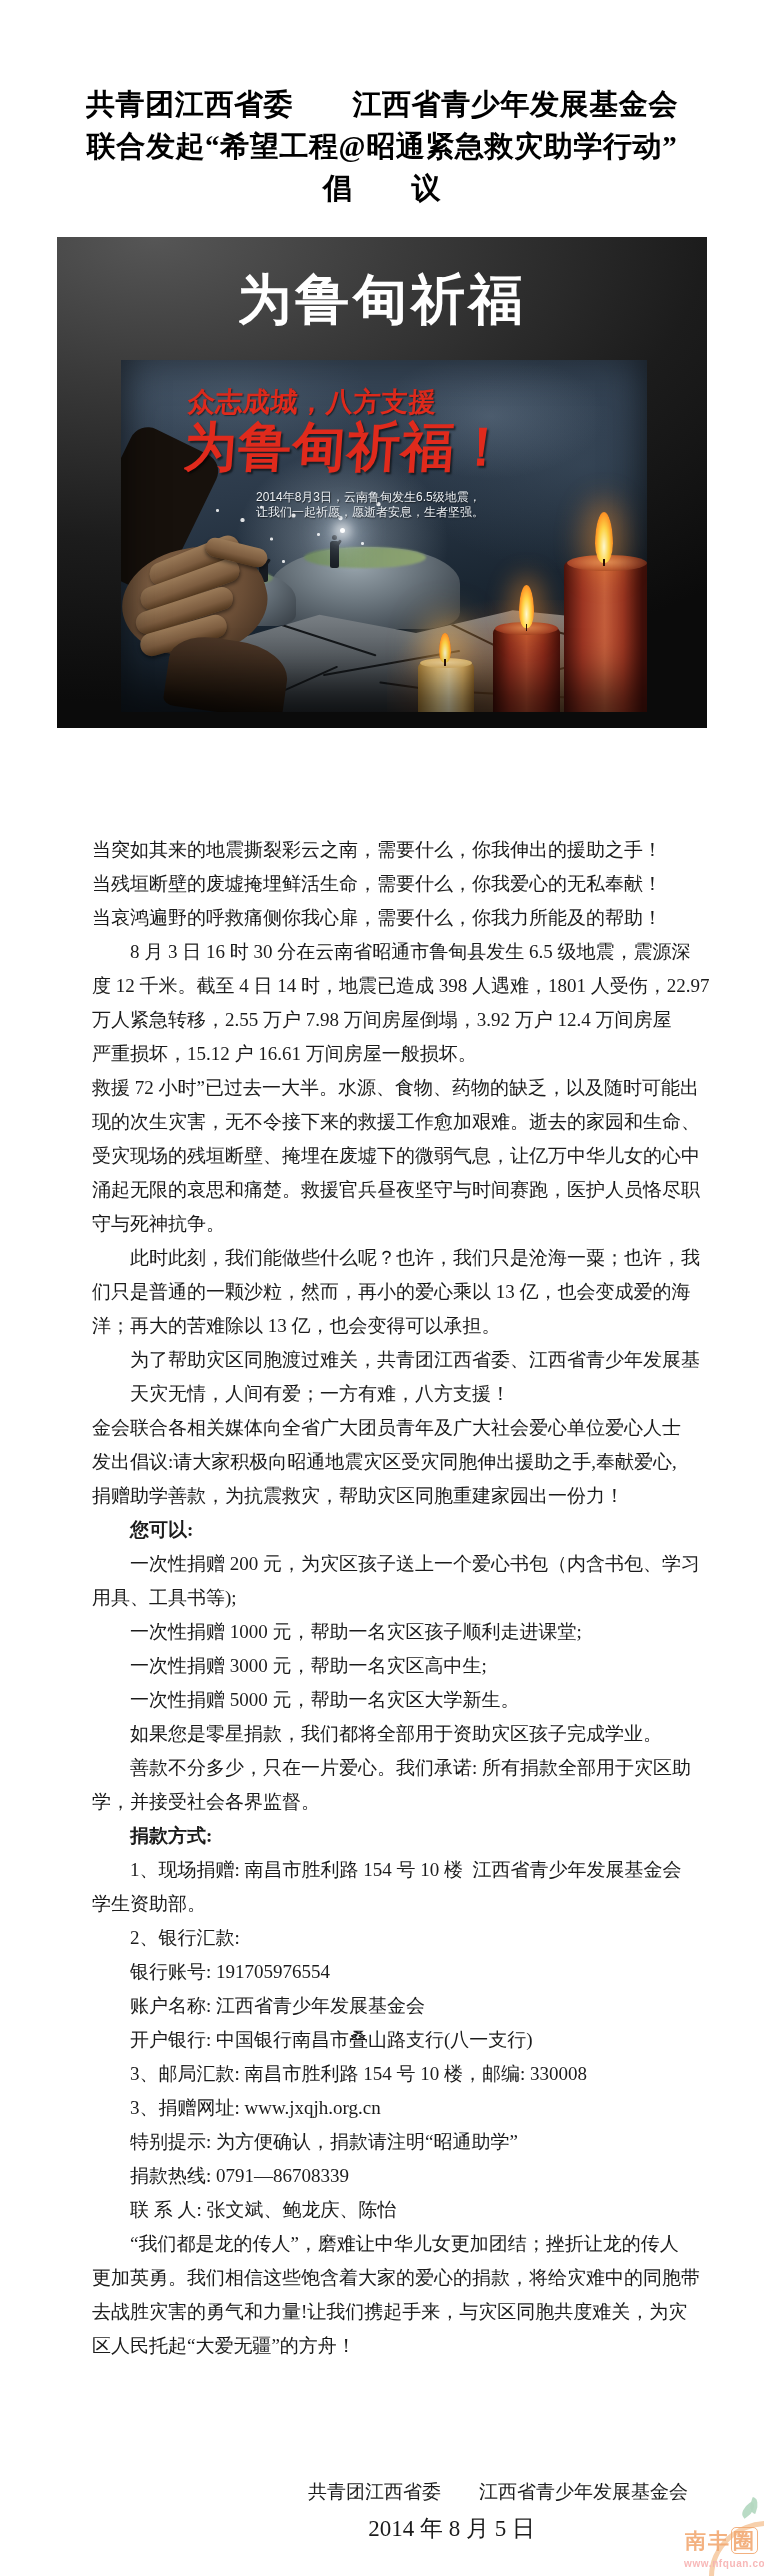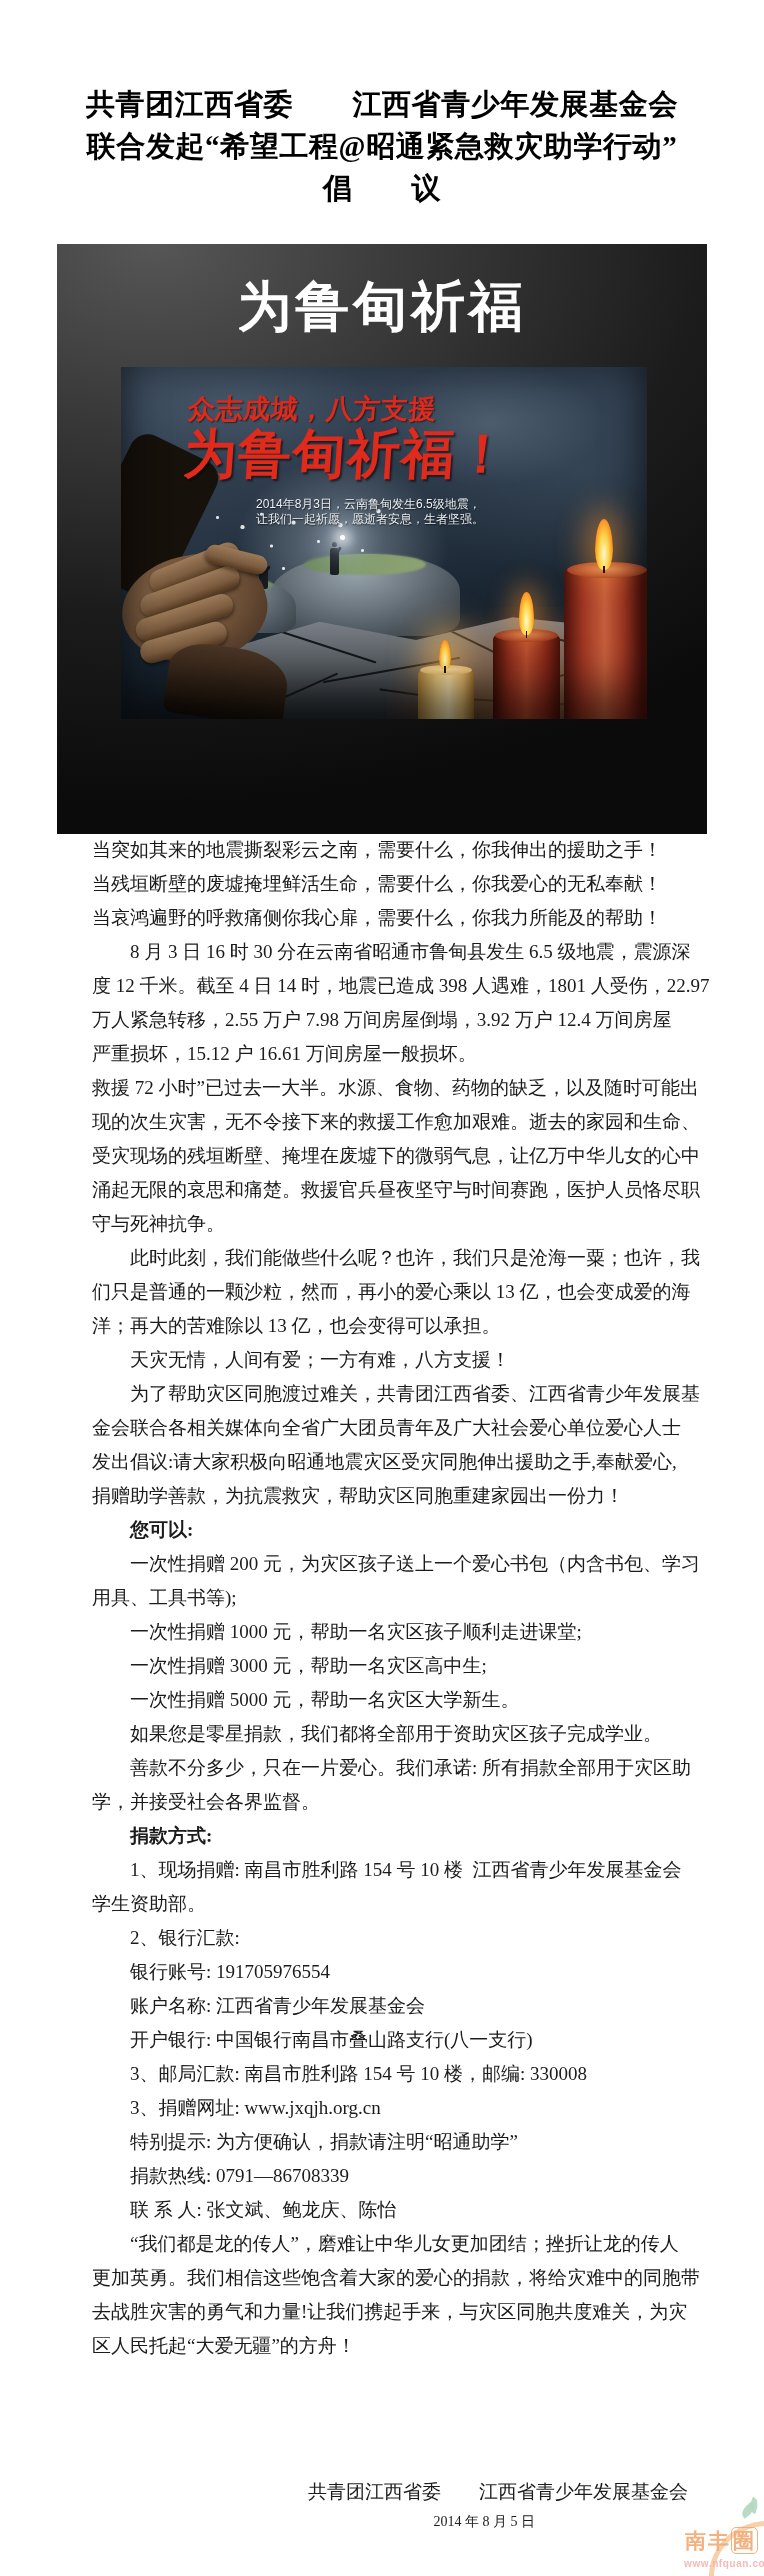--- a/index.html
+++ b/index.html
@@ -5,21 +5,21 @@
   html,body{margin:0;padding:0;background:#ffffff;}
   .page{position:relative;width:764px;height:2576px;background:#ffffff;overflow:hidden;
         font-family:"Liberation Serif","DejaVu Serif",serif;}
 
   
   .doc-title{position:absolute;left:0;top:83px;width:764px;text-align:center;
              font-weight:bold;color:#000;font-size:29px;line-height:42px;letter-spacing:0.6px;
              font-family:"Liberation Serif","DejaVu Serif",serif;}
 
   
-  .poster-frame{position:absolute;left:57px;top:244px;width:650px;height:590px;overflow:hidden;
+  .poster-frame{position:absolute;left:57px;top:237px;width:650px;height:491px;overflow:hidden;
     background:radial-gradient(130% 95% at 15% 0%, #565656 0%, #3a3a3a 30%, #1c1c1c 65%, #0b0b0b 100%);}
   .poster-banner{position:absolute;left:0;top:33px;width:100%;text-align:center;color:#ffffff;
     font-family:"Liberation Sans","DejaVu Sans",sans-serif;font-weight:bold;font-size:54px;line-height:58px;letter-spacing:3.8px;}
   .poster-photo{position:absolute;left:64px;top:123px;width:526px;height:352px;overflow:hidden;
     background-image:
       radial-gradient(164px 89px at 70% 16%, rgba(150,170,190,.25), transparent 70%),
       radial-gradient(190px 101px at 22% 10%, rgba(120,140,160,.22), transparent 70%),
       radial-gradient(152px 133px at 42% 52%, rgba(225,238,248,.38), transparent 70%),
       radial-gradient(266px 152px at 88% 30%, rgba(85,105,125,.28), transparent 70%),
       linear-gradient(170deg,#3e4e60 0%,#2c3a4a 35%,#1a2632 65%,#0e151d 100%);}
@@ -110,21 +110,21 @@
     box-shadow:inset 0 -32px 44px rgba(0,0,0,.55), inset 0 12.6px 32px rgba(0,0,0,.25);}
 
   
   .body-text{position:absolute;left:92px;top:833px;width:594px;color:#1b1b1b;}
   .bline{height:34px;line-height:34px;font-size:19px;white-space:pre;letter-spacing:0px;}
   .bline.ind{padding-left:38px;}
   .bline.bold{font-weight:bold;}
 
   
   .sig-org{position:absolute;right:76px;top:2479px;font-size:19px;color:#1b1b1b;white-space:pre;}
-  .sig-date{position:absolute;right:229px;top:2513px;font-size:14px;color:#1b1b1b;white-space:pre;}
+  .sig-date{position:absolute;right:229px;top:2513px;font-size:23px;color:#1b1b1b;white-space:pre;}
 
   
   .wm{position:absolute;left:670px;top:2478px;width:94px;height:98px;opacity:.85;}
   .wm-ring{position:absolute;left:39px;top:43px;width:107px;height:101px;border-radius:50%;
     border:5px solid rgba(244,196,152,.95);}
   .wm-leaf{position:absolute;background:rgba(168,210,182,.95);border-radius:80% 0 80% 0;}
   .wm-leaf1{left:70px;top:26.6px;width:16.4px;height:9.5px;transform:rotate(-35deg);}
   .wm-leaf2{left:80px;top:20px;width:8.2px;height:15px;transform:rotate(20deg);border-radius:0 80% 0 80%;}
   .wm-name{position:absolute;left:15px;top:49px;font-size:21px;font-weight:bold;color:rgba(240,155,92,.92);
     font-family:"Liberation Sans","DejaVu Sans",sans-serif;letter-spacing:1.9px;white-space:nowrap;}
@@ -205,22 +205,22 @@
       <div class="bline">万人紧急转移，2.55 万户 7.98 万间房屋倒塌，3.92 万户 12.4 万间房屋</div>
       <div class="bline">严重损坏，15.12 户 16.61 万间房屋一般损坏。</div>
       <div class="bline">救援 72 小时”已过去一大半。水源、食物、药物的缺乏，以及随时可能出</div>
       <div class="bline">现的次生灾害，无不令接下来的救援工作愈加艰难。逝去的家园和生命、</div>
       <div class="bline">受灾现场的残垣断壁、掩埋在废墟下的微弱气息，让亿万中华儿女的心中</div>
       <div class="bline">涌起无限的哀思和痛楚。救援官兵昼夜坚守与时间赛跑，医护人员恪尽职</div>
       <div class="bline">守与死神抗争。</div>
       <div class="bline ind">此时此刻，我们能做些什么呢？也许，我们只是沧海一粟；也许，我</div>
       <div class="bline">们只是普通的一颗沙粒，然而，再小的爱心乘以 13 亿，也会变成爱的海</div>
       <div class="bline">洋；再大的苦难除以 13 亿，也会变得可以承担。</div>
+      <div class="bline ind">为了帮助灾区同胞渡过难关，共青团江西省委、江西省青少年发展基</div>
       <div class="bline ind">天灾无情，人间有爱；一方有难，八方支援！</div>
-      <div class="bline ind">为了帮助灾区同胞渡过难关，共青团江西省委、江西省青少年发展基</div>
       <div class="bline">金会联合各相关媒体向全省广大团员青年及广大社会爱心单位爱心人士</div>
       <div class="bline">发出倡议:请大家积极向昭通地震灾区受灾同胞伸出援助之手,奉献爱心,</div>
       <div class="bline">捐赠助学善款，为抗震救灾，帮助灾区同胞重建家园出一份力！</div>
       <div class="bline ind bold">您可以:</div>
       <div class="bline ind">一次性捐赠 200 元，为灾区孩子送上一个爱心书包（内含书包、学习</div>
       <div class="bline">用具、工具书等);</div>
       <div class="bline ind">一次性捐赠 1000 元，帮助一名灾区孩子顺利走进课堂;</div>
       <div class="bline ind">一次性捐赠 3000 元，帮助一名灾区高中生;</div>
       <div class="bline ind">一次性捐赠 5000 元，帮助一名灾区大学新生。</div>
       <div class="bline ind">如果您是零星捐款，我们都将全部用于资助灾区孩子完成学业。</div>

